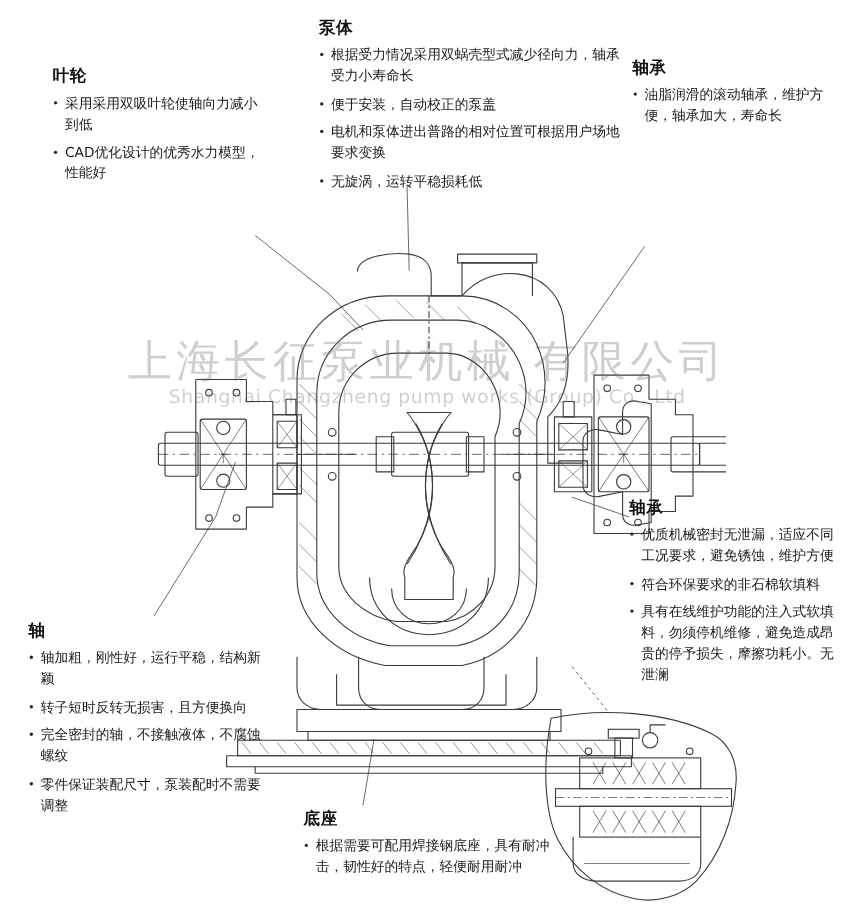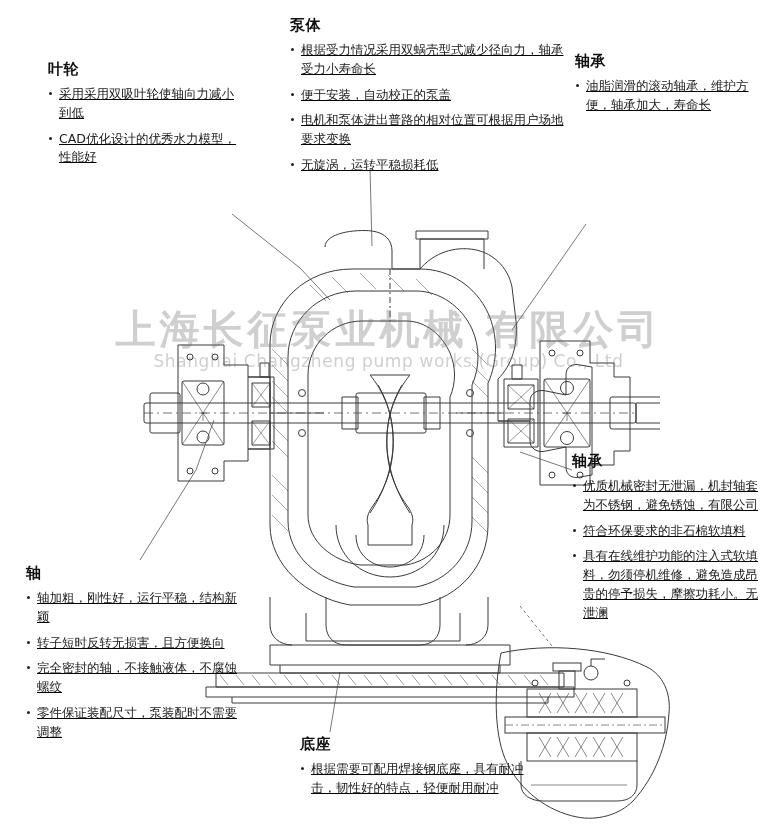--- a/index.html
+++ b/index.html
@@ -26,21 +26,20 @@
     margin: 0 0 6px 0;
     font-size: 15px;
     font-weight: bold;
     color: #111111;
     letter-spacing: 0.5px;
   }
   .callout ul {
     list-style: none;
     margin: 0;
     padding: 0;
-    text-decoration: underline;
   }
   .callout li {
     position: relative;
     padding-left: 11px;
     margin-bottom: 7px;
     font-size: 12.5px;
     line-height: 1.5;
     color: #1a1a1a;
   }
   .callout li:before {
@@ -52,21 +51,21 @@
     height: 3px;
     border-radius: 50%;
     background: #222;
   }
   
   #c-impeller { left: 48px;  top: 60px;  width: 196px; }
   #c-casing   { left: 272px; top: 16px;  width: 278px; margin-left: 18px; }
   #c-bearing1 { left: 575px; top: 52px;  width: 188px; }
   #c-bearing2 { left: 572px; top: 452px; width: 196px; }
   #c-shaft    { left: 26px;  top: 564px; width: 216px; }
-  #c-base     { left: 276px; top: 735px; width: 230px; margin-left: 24px; }
+  #c-base     { left: 276px; top: 735px; width: 230px; }
 
   
   #leaders {
     position: absolute;
     left: 0; top: 0;
     width: 777px;
     height: 837px;
     pointer-events: none;
   }
 
@@ -82,21 +81,21 @@
   #watermark {
     position: absolute;
     left: 0;
     top: 308px;
     width: 777px;
     text-align: center;
     pointer-events: none;
   }
   #watermark .wm-cn {
     font-size: 40px;
-    font-weight: bold;
+    font-weight: normal;
     color: rgba(110,110,110,0.33);
     letter-spacing: 4px;
     line-height: 1.05;
     white-space: nowrap;
   }
   #watermark .wm-en {
     font-size: 17px;
     color: rgba(110,110,110,0.33);
     letter-spacing: 0.6px;
     line-height: 1.3;
@@ -345,21 +344,21 @@
   <div class="callout" id="c-bearing1">
     <h3>轴承</h3>
     <ul>
       <li>油脂润滑的滚动轴承，维护方便，轴承加大，寿命长</li>
     </ul>
   </div>
 
   <div class="callout" id="c-bearing2">
     <h3>轴承</h3>
     <ul>
-      <li>优质机械密封无泄漏，机封轴套为不锈钢，避免锈蚀，有限公司</li>
+      <li>优质机械密封无泄漏，适应不同工况要求，避免锈蚀，维护方便</li>
       <li>符合环保要求的非石棉软填料</li>
       <li>具有在线维护功能的注入式软填料，勿须停机维修，避免造成昂贵的停予损失，摩擦功耗小。无泄澜</li>
     </ul>
   </div>
 
   <div class="callout" id="c-shaft">
     <h3>轴</h3>
     <ul>
       <li>轴加粗，刚性好，运行平稳，结构新颖</li>
       <li>转子短时反转无损害，且方便换向</li>

